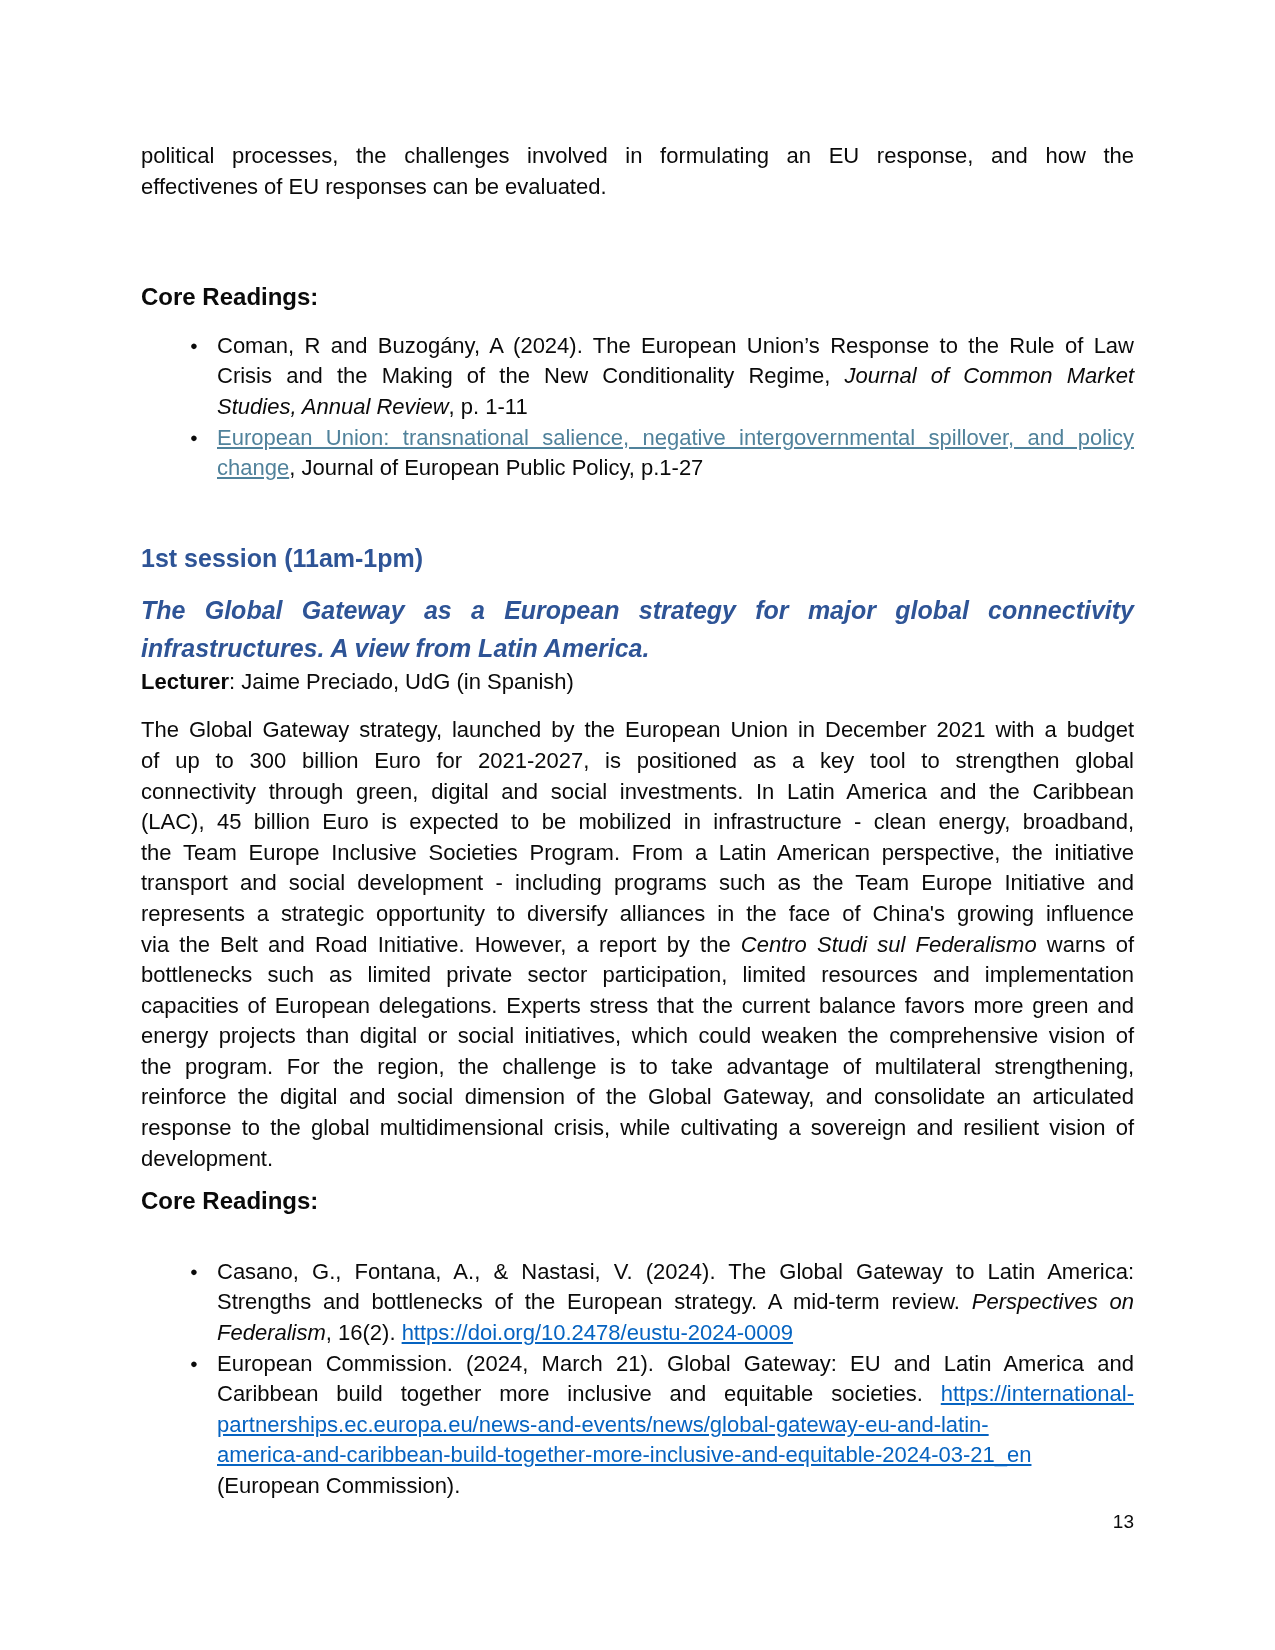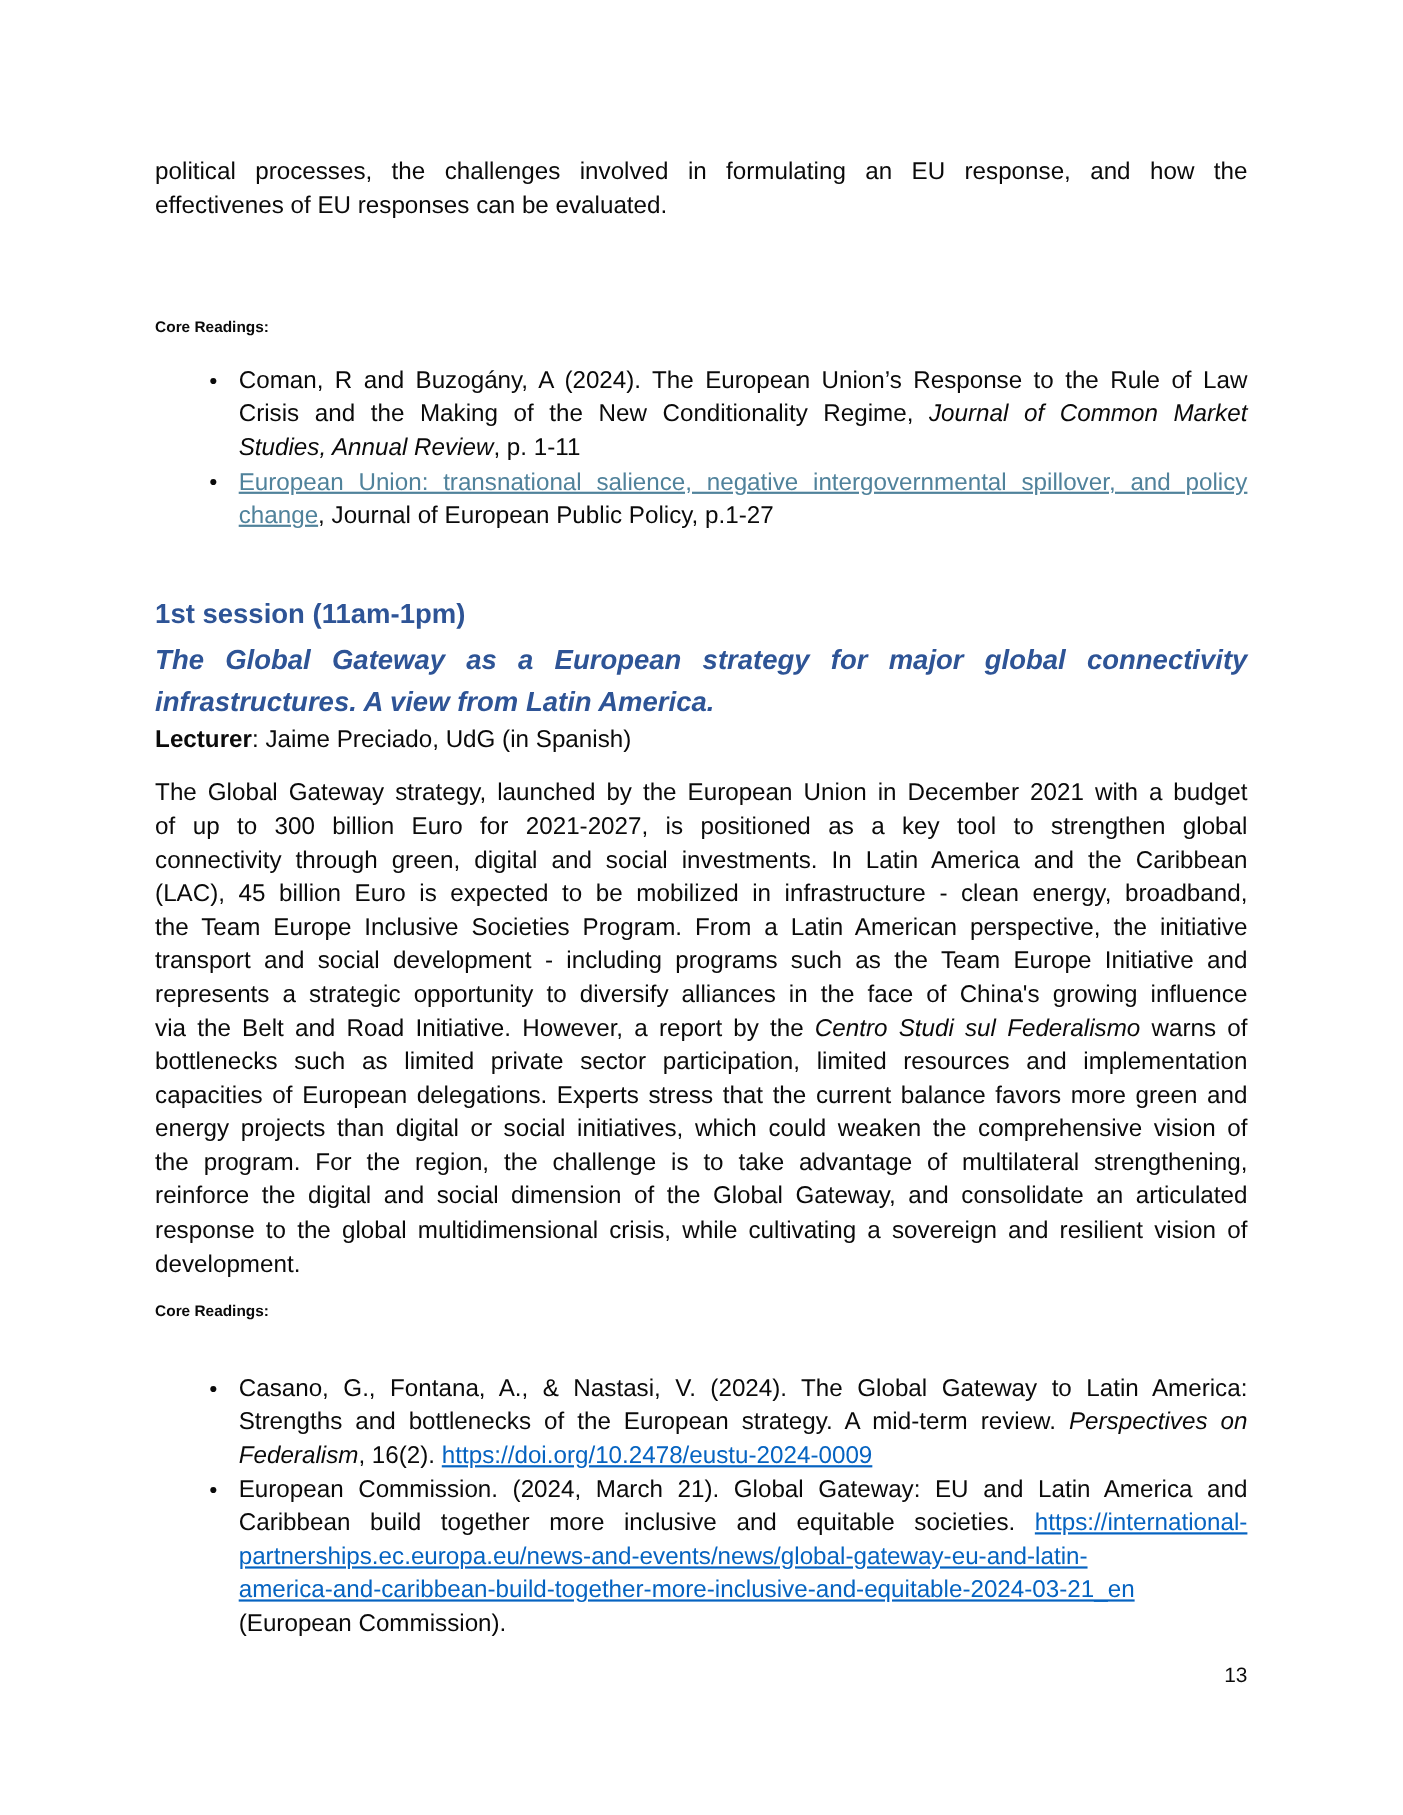--- a/index.html
+++ b/index.html
@@ -8,41 +8,41 @@
     box-sizing:border-box;padding:141px 141px 0 141px;position:relative;
     font-family:"Liberation Sans",sans-serif;color:#0a0a0a;
   }
   .line{font-size:22px;line-height:30.6px;min-height:30.6px;}
   .just{text-align:justify;text-align-last:justify;}
   .b{font-weight:bold;}
   .i{font-style:italic;}
   a{cursor:pointer;}
   a.lt{color:#50829B;text-decoration:underline;}
   a.lb{color:#0563C1;text-decoration:underline;}
-  .bold-head{font-weight:bold;font-size:14px;line-height:30.6px;}
+  .bold-head{font-weight:bold;font-size:24px;line-height:30.6px;}
   [data-name="core-readings-heading-1"]{margin-top:80px;}
   [data-name="core-readings-list-1"]{margin-top:18px;}
   [data-name="session-heading"]{
     margin:57px 0 0 0;color:#2E5496;font-size:25px;line-height:34px;font-weight:bold;
   }
-  [data-name="session-subtitle"]{margin-top:6px;}
+  [data-name="session-subtitle"]{margin-top:16px;}
   [data-name="session-subtitle"] .line{
     font-size:25px;line-height:38px;font-weight:bold;font-style:italic;color:#2E5496;
   }
   [data-name="lecturer-line"]{margin-top:0;}
   [data-name="abstract-paragraph"]{margin-top:18px;}
   [data-name="core-readings-heading-2"]{margin-top:12px;}
   [data-name="core-readings-list-2"]{margin-top:40px;}
   .item{position:relative;}
   .item .line{padding-left:76px;}
   .bullet{
     position:absolute;left:49px;top:0;font-size:13px;line-height:30.6px;color:#0a0a0a;
   }
   [data-name="page-number"]{
-    margin-top:17px;text-align:right;font-size:19px;line-height:30.6px;
+    margin-top:5px;text-align:right;font-size:19px;line-height:30.6px;
   }
 </style>
 </head>
 <body>
 
 <div class="page" data-name="document-page">
   <div data-name="intro-paragraph">
       <div class="line just" data-name="text-line"><span data-name="text-segment">political processes, the challenges involved in formulating an EU response, and how the</span></div>
       <div class="line" data-name="text-line"><span data-name="text-segment">effectivenes of EU responses can be evaluated.</span></div>
     </div>

